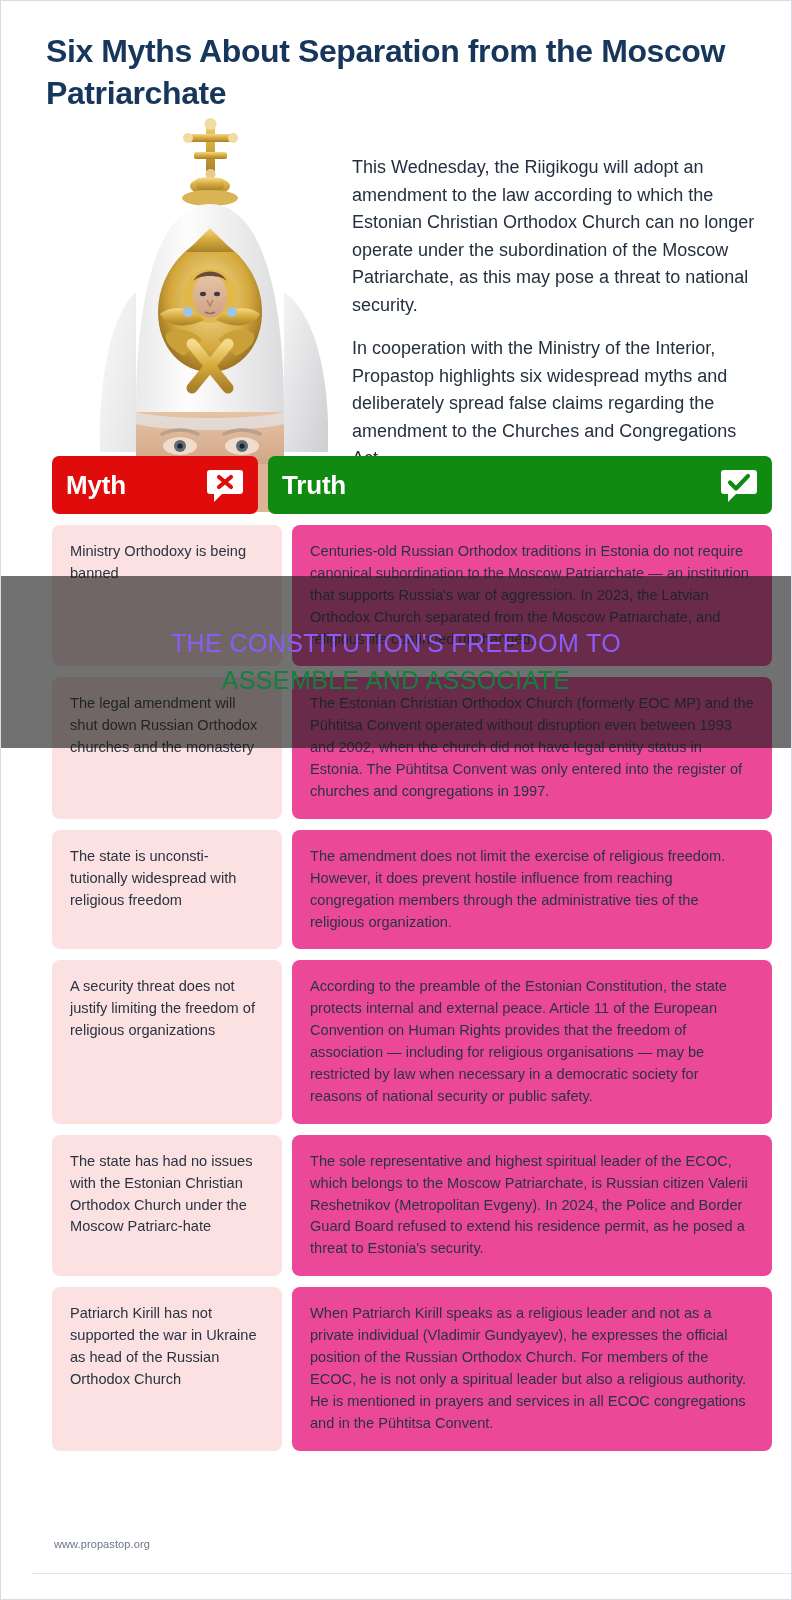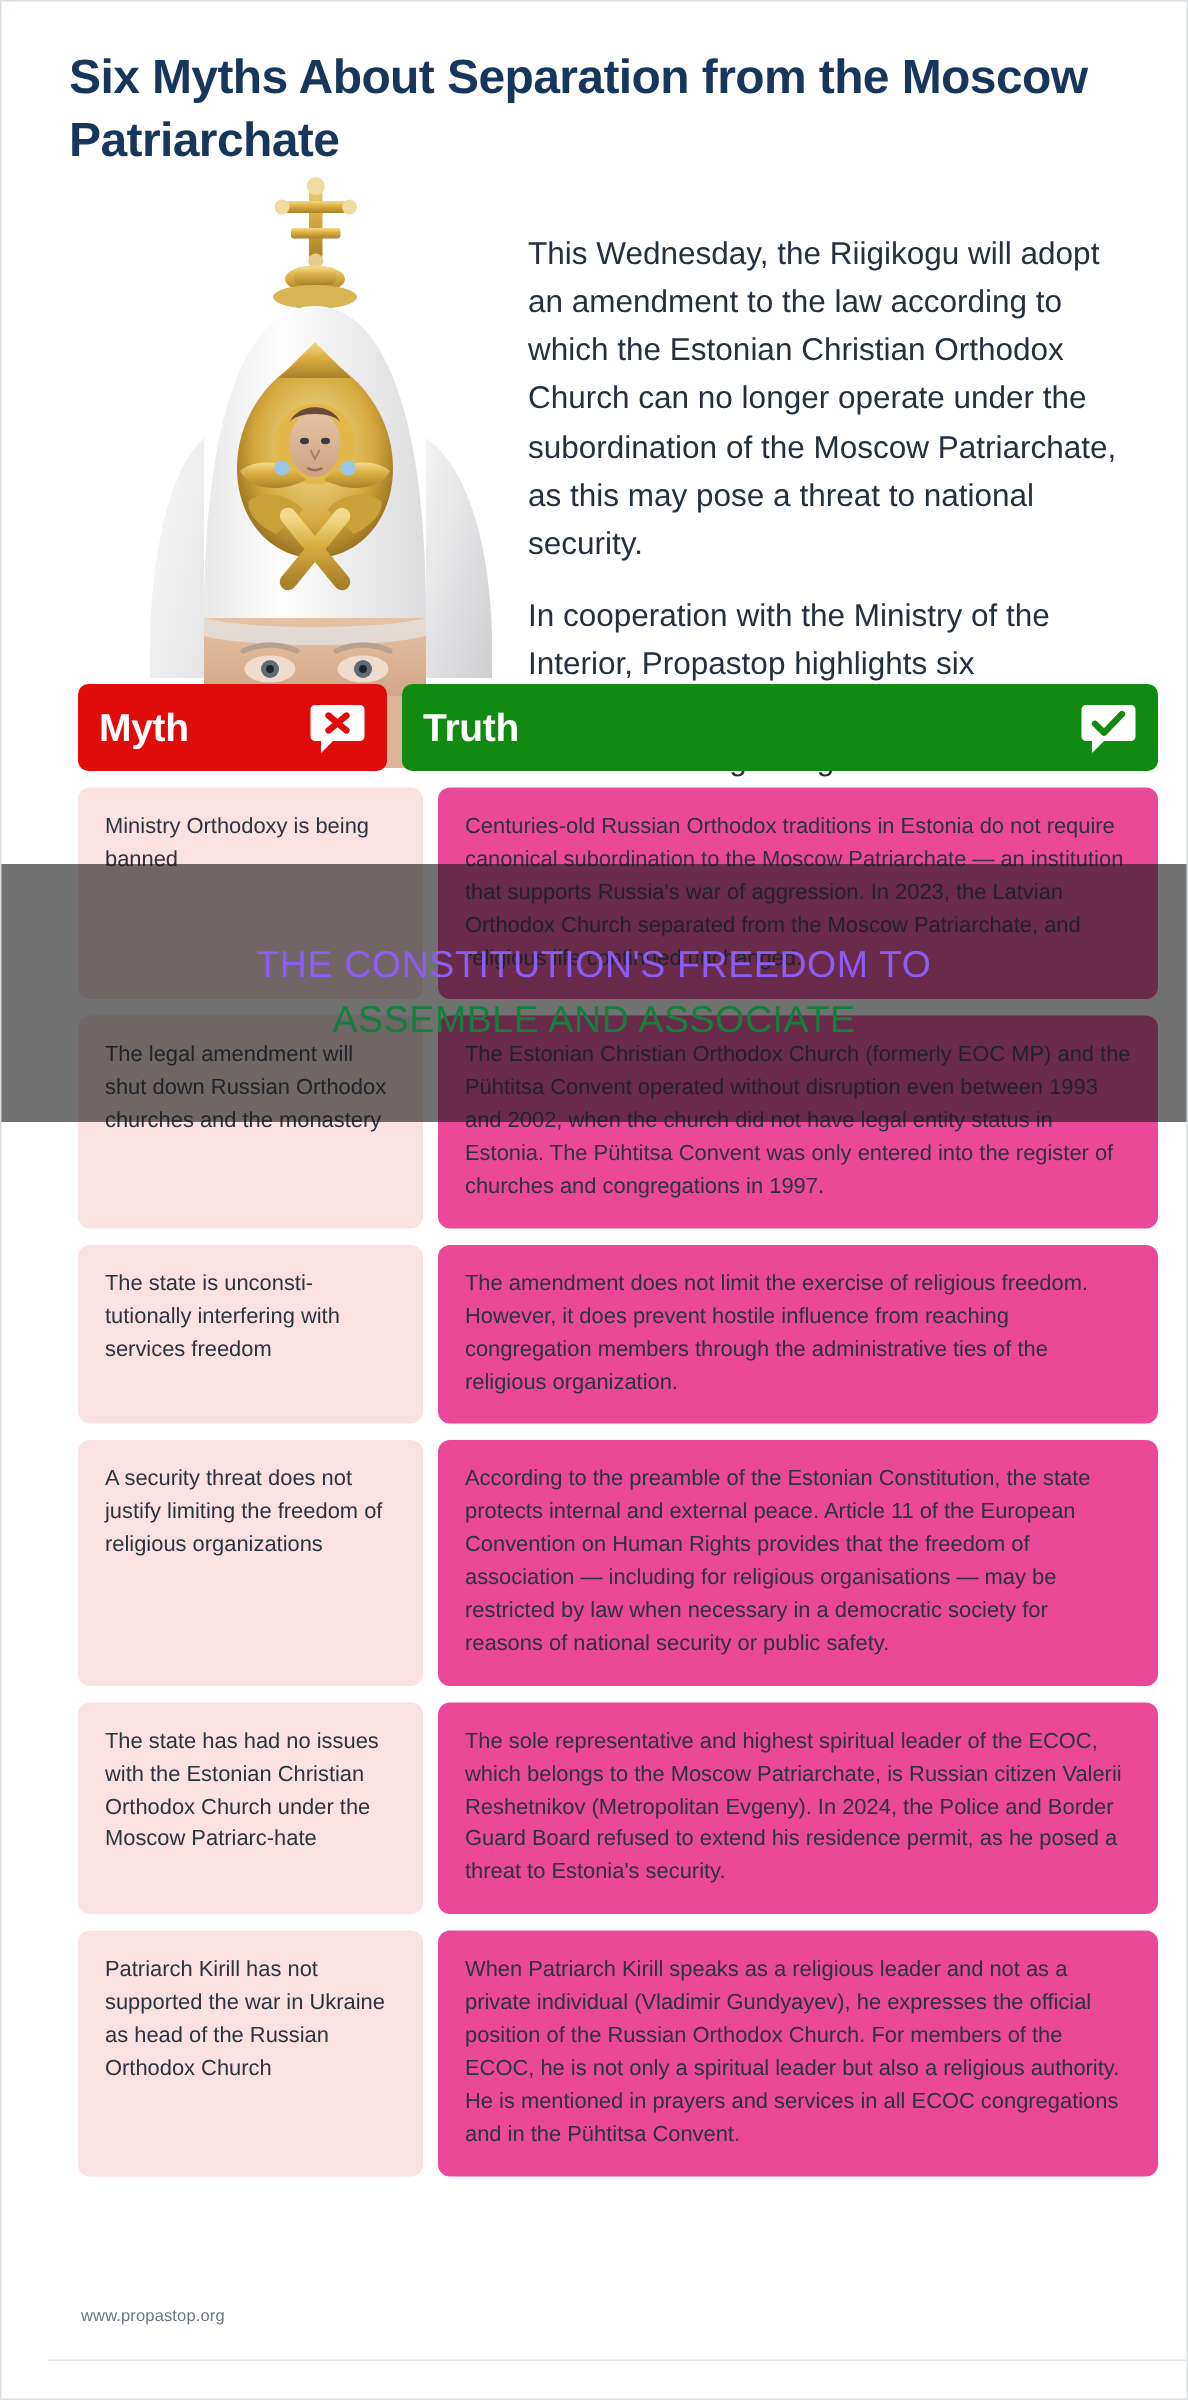--- a/index.html
+++ b/index.html
@@ -62,21 +62,21 @@
   }
   .portrait svg { display: block; }
 
   
   .intro {
     position: absolute;
     left: 328px;
     top: 146px;
     width: 408px;
     color: #25303f;
-    font-size: 21px;
+    font-size: 18px;
     line-height: 1.53;
   }
   .intro p + p { margin-top: 16px; }
 
   
   .table {
     position: absolute;
     left: 28px;
     top: 448px;
     width: 720px;
@@ -305,21 +305,21 @@
       <div class="rows">
         <div class="row">
           <div class="cell myth">Ministry Orthodoxy is being banned</div>
           <div class="cell truth">Centuries-old Russian Orthodox traditions in Estonia do not require canonical subordination to the Moscow Patriarchate — an institution that supports Russia's war of aggression. In 2023, the Latvian Orthodox Church separated from the Moscow Patriarchate, and religious life continued unchanged.</div>
         </div>
         <div class="row">
           <div class="cell myth">The legal amendment will shut down Russian Orthodox churches and the monastery</div>
           <div class="cell truth">The Estonian Christian Orthodox Church (formerly EOC MP) and the Pühtitsa Convent operated without disruption even between 1993 and 2002, when the church did not have legal entity status in Estonia. The Pühtitsa Convent was only entered into the register of churches and congregations in 1997.</div>
         </div>
         <div class="row">
-          <div class="cell myth">The state is unconsti-tutionally interfering with services freedom</div>
+          <div class="cell myth">The state is unconsti-tutionally widespread with religious freedom</div>
           <div class="cell truth">The amendment does not limit the exercise of religious freedom. However, it does prevent hostile influence from reaching congregation members through the administrative ties of the religious organization.</div>
         </div>
         <div class="row">
           <div class="cell myth">A security threat does not justify limiting the freedom of religious organizations</div>
           <div class="cell truth">According to the preamble of the Estonian Constitution, the state protects internal and external peace. Article 11 of the European Convention on Human Rights provides that the freedom of association — including for religious organisations — may be restricted by law when necessary in a democratic society for reasons of national security or public safety.</div>
         </div>
         <div class="row">
           <div class="cell myth">The state has had no issues with the Estonian Christian Orthodox Church under the Moscow Patriarc-hate</div>
           <div class="cell truth">The sole representative and highest spiritual leader of the ECOC, which belongs to the Moscow Patriarchate, is Russian citizen Valerii Reshetnikov (Metropolitan Evgeny). In 2024, the Police and Border Guard Board refused to extend his residence permit, as he posed a threat to Estonia's security.</div>
         </div>

